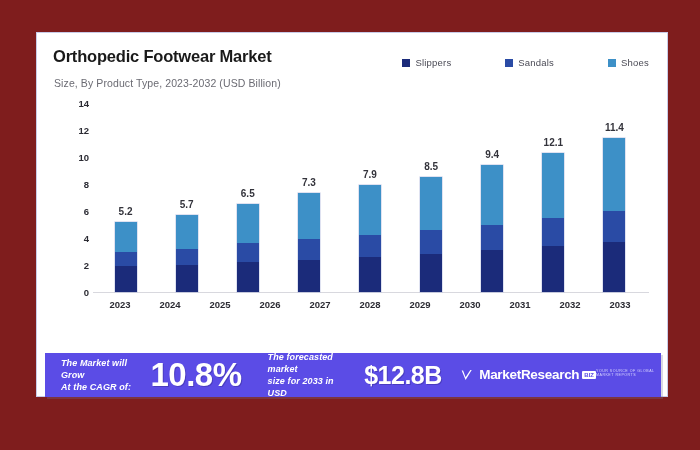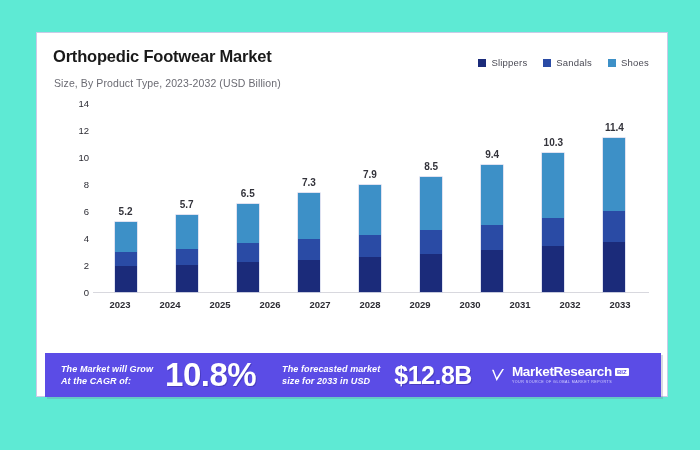--- a/index.html
+++ b/index.html
@@ -1,21 +1,21 @@
 <!DOCTYPE html>
 <html><head>
 <meta charset="utf-8">
 <style>
   html,body{margin:0;padding:0;}
   body{
     width:700px;height:450px;background:#ffffff;
     font-family:"Liberation Sans", sans-serif;
     -webkit-font-smoothing:antialiased;
   }
-  .stage{position:relative;width:700px;height:450px;overflow:hidden;background:#5eead4;}
+  .stage{position:relative;width:700px;height:450px;overflow:hidden;background:#7f1d1d;}
 
   
   .card{
     position:absolute;left:36px;top:32px;width:632px;height:365px;
     background:#ffffff;border:1px solid #c8cbe8;box-sizing:border-box;
   }
 
   
   .title{
     position:absolute;left:16px;top:14px;
@@ -23,32 +23,32 @@
   }
   .subtitle{
     position:absolute;left:17px;top:44px;
     font-size:10.5px;color:#6b6b73;letter-spacing:0.1px;
   }
 
   
   .legend{
     position:absolute;right:18px;top:24px;display:flex;align-items:center;gap:16px;
   }
-  .legend-item{display:flex;align-items:center;gap:5px;}
+  .legend-item{display:flex;align-items:center;gap:5px;margin-left:38px;}
   .legend-swatch{width:8px;height:8px;display:block;}
   .legend-label{font-size:9.5px;color:#4a4a55;letter-spacing:0.2px;}
 
   
   .plot{
     position:absolute;left:18px;top:70px;width:596px;height:225px;
   }
   .yaxis{position:absolute;left:0;top:0;width:34px;height:189px;}
   .ytick{
     position:absolute;right:0;width:100%;text-align:right;
-    font-size:9.5px;font-weight:normal;color:#2b2b33;transform:translateY(-50%);
+    font-size:9.5px;font-weight:bold;color:#2b2b33;transform:translateY(-50%);
   }
   .baseline{
     position:absolute;left:38px;right:2px;top:189px;height:1px;background:#d8d8de;
   }
   .bars{
     position:absolute;left:40px;right:6px;top:0;height:189px;
     display:flex;justify-content:space-around;align-items:flex-end;
   }
   .bar-col{
     position:relative;width:36px;height:100%;
@@ -87,21 +87,21 @@
     margin-left:12px;font-size:33px;font-weight:bold;color:#ffffff;letter-spacing:-0.5px;
     text-shadow:1px 1px 0 rgba(40,30,120,.35);
   }
   .b-size-label{margin-left:26px;}
   .b-size-value{
     margin-left:14px;font-size:25px;font-weight:bold;color:#ffffff;letter-spacing:-0.5px;
     text-shadow:1px 1px 0 rgba(40,30,120,.35);
   }
   .brand{margin-left:18px;display:flex;align-items:center;gap:6px;}
   .brand-check{width:16px;height:16px;display:block;}
-  .brand-wrap{display:flex;flex-direction:column;line-height:1;}
+  .brand-wrap{display:flex;flex-direction:row;line-height:1;}
   .brand-name{
     font-size:13.5px;font-weight:bold;color:#ffffff;letter-spacing:-0.3px;
     display:flex;align-items:center;gap:3px;
   }
   .brand-badge{
     font-size:6px;font-weight:bold;color:#5b4ce6;background:#ffffff;
     padding:1px 2px;border-radius:1px;letter-spacing:0;
   }
   .brand-tag{
     margin-top:2px;font-size:3.6px;color:#d9d5ff;letter-spacing:0.5px;
@@ -194,21 +194,21 @@
           </div>
           <div class="bar-col" style="--t: 9.4;">
             <div class="bar-total">9.4</div>
             <div class="bar" style="height: 126.9px;">
               <span class="seg" style="background: rgb(61, 144, 199); height: 46.8085%;"></span>
               <span class="seg" style="background: rgb(42, 75, 165); height: 20.2128%;"></span>
               <span class="seg" style="background: rgb(27, 43, 122); height: 32.9787%;"></span>
             </div>
           </div>
           <div class="bar-col" style="--t: 10.3;">
-            <div class="bar-total">10.3</div>
+            <div class="bar-total">12.1</div>
             <div class="bar" style="height: 139.05px;">
               <span class="seg" style="background: rgb(61, 144, 199); height: 46.6019%;"></span>
               <span class="seg" style="background: rgb(42, 75, 165); height: 20.3883%;"></span>
               <span class="seg" style="background: rgb(27, 43, 122); height: 33.0097%;"></span>
             </div>
           </div>
           <div class="bar-col" style="--t: 11.4;">
             <div class="bar-total">11.4</div>
             <div class="bar" style="height: 153.9px;">
               <span class="seg" style="background: rgb(61, 144, 199); height: 47.3684%;"></span>

